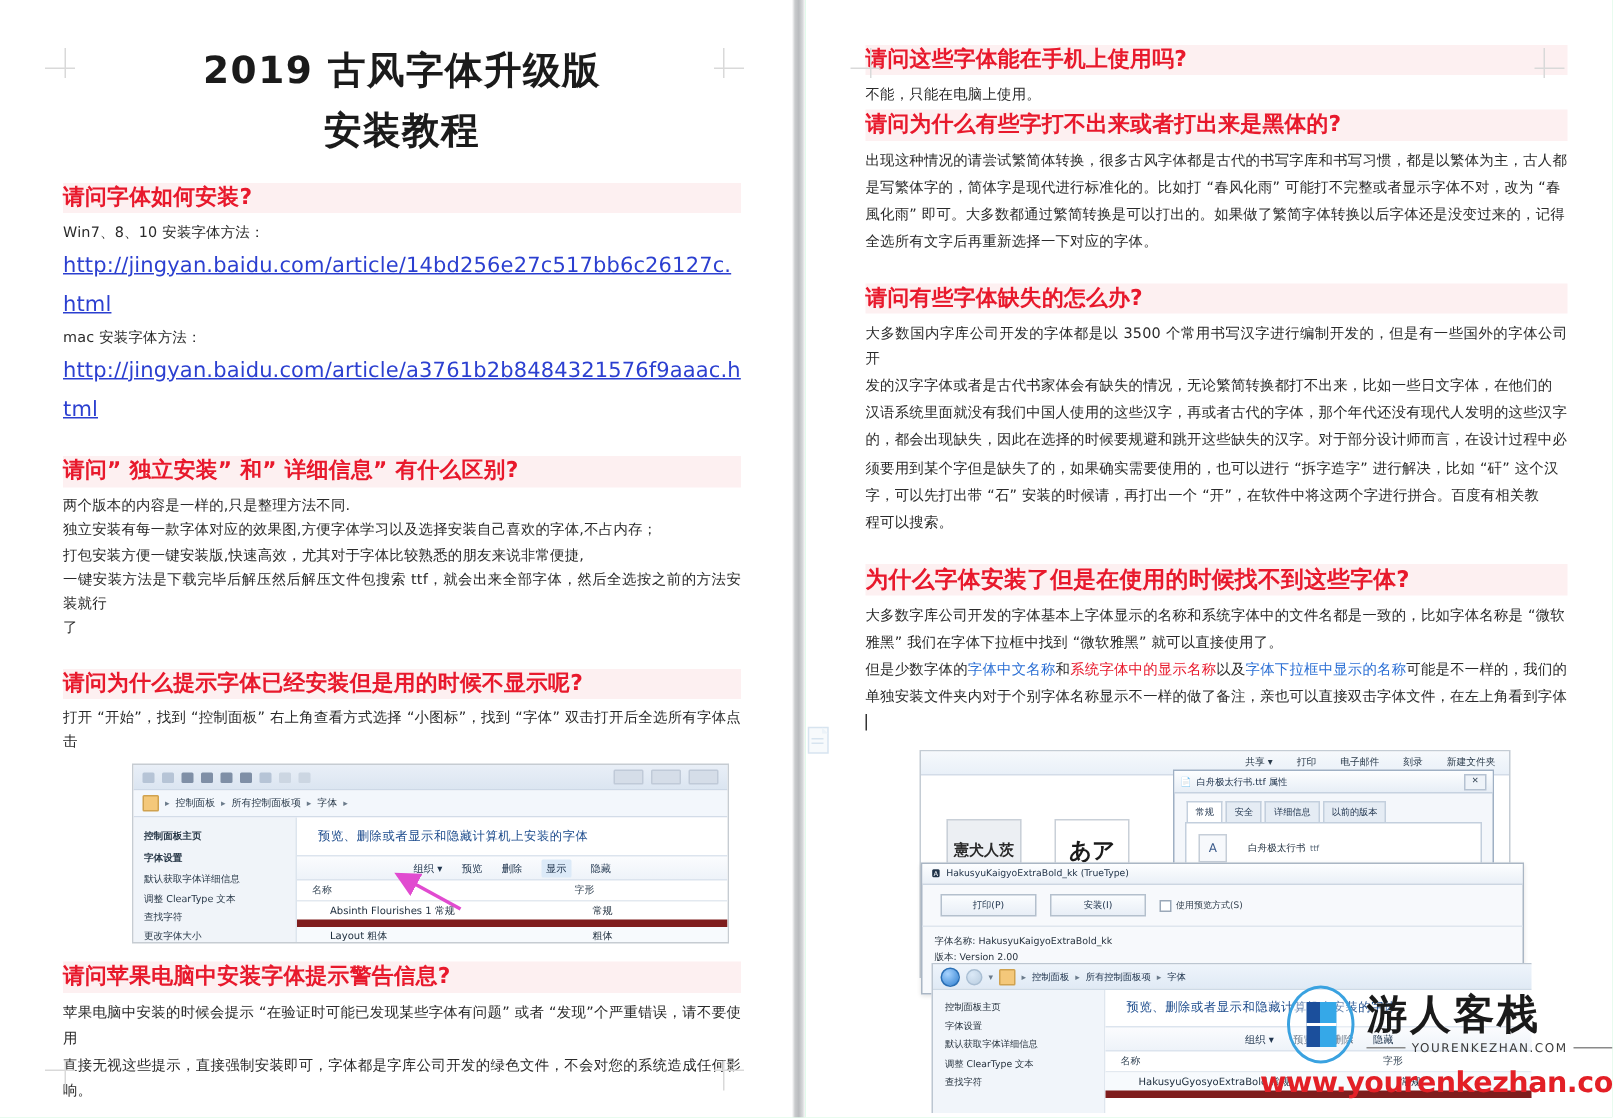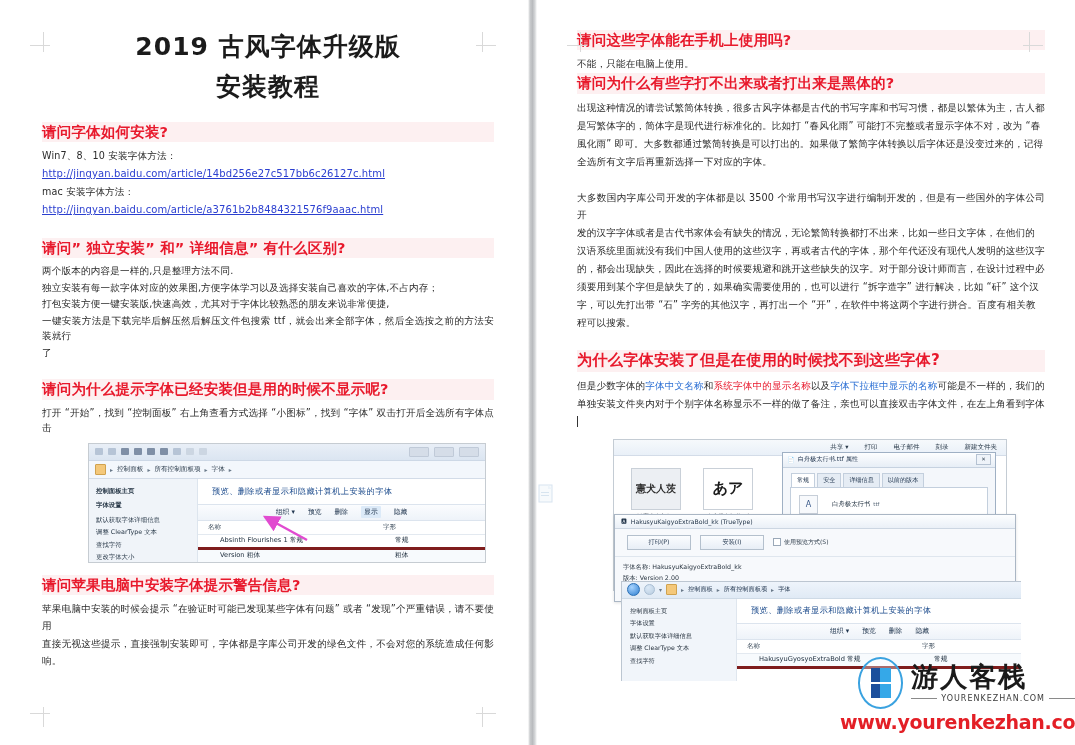--- a/index.html
+++ b/index.html
@@ -115,21 +115,21 @@
     font-size: 9.6px;
     color: #2a2a2a;
     line-height: 1.78;
     margin: 0 0 1px 0;
     letter-spacing: .15px;
     text-align: justify;
   }
   p.body.tight { line-height: 1.62; }
   a.link {
     display: block;
-    font-size: 10px;
+    font-size: 14px;
     color: #2b3fd0;
     line-height: 1.85;
     word-break: break-all;
     letter-spacing: .1px;
   }
   .ink-blue { color: #2b6fd4; }
   .ink-red  { color: #e8192c; }
 
   .caret {
     display: inline-block;
@@ -227,21 +227,21 @@
     border-bottom: 1px solid #e3e9f0;
     padding: 0 10px;
   }
   .colhdr .c1 { width: 175px; }
   .frow {
     height: 12px;
     display: flex;
     align-items: center;
     font-size: 6.7px;
     color: #1a2a3a;
-    border-bottom: 3px solid #7f1d1d;
+    border-bottom: 5px solid #7f1d1d;
     padding: 0 10px;
   }
   .frow .c1 { width: 175px; padding-left: 12px; }
   .frow.alt { background: #f7fafd; }
   .arrow-svg { position: absolute; pointer-events: none; }
 
   
   .shot-r {
     margin: 9px 0 0 26px;
     width: 418px;
@@ -268,21 +268,21 @@
     justify-content: flex-end;
   }
   .thumbs {
     display: flex;
     gap: 16px;
     padding: 12px 0 0 14px;
   }
   .thumb { width: 56px; text-align: center; }
   .thumb .tile {
     width: 48px; height: 40px;
-    margin: 0 auto;
+    margin: 17px auto;
     border: 1px solid #c9d0d8;
     background: #ffffff;
     display: flex; align-items: center; justify-content: center;
     font-size: 15px; color: #1a1a1a;
     font-weight: bold;
   }
   .thumb .tile.gray { background: #eceff3; font-size: 10px; font-weight: bold; color: #2a2a2a; }
   .thumb .cap { font-size: 5.6px; color: #33414f; margin-top: 3px; }
 
   .prop-dialog {
@@ -528,21 +528,21 @@
             </div>
             <div class="colhdr">
               <span class="c1">名称</span>
               <span>字形</span>
             </div>
             <div class="frow">
               <span class="c1">Absinth Flourishes 1 常规</span>
               <span>常规</span>
             </div>
             <div class="frow alt">
-              <span class="c1">Version 粗体</span>
+              <span class="c1">Layout 粗体</span>
               <span>粗体</span>
             </div>
           </div>
         </div>
 
         <svg class="arrow-svg" width="396" height="118" style="left:0;top:0">
           <defs>
             <marker id="mk" markerWidth="7" markerHeight="7" refX="6" refY="3.5" orient="auto">
               <polygon points="0 0, 7 3.5, 0 7" fill="#e14bd0"></polygon>
             </marker>
@@ -579,32 +579,35 @@
       <p class="body">不能，只能在电脑上使用。</p>
 
       <h2 class="q">请问为什么有些字打不出来或者打出来是黑体的?</h2>
       <p class="body">出现这种情况的请尝试繁简体转换，很多古风字体都是古代的书写字库和书写习惯，都是以繁体为主，古人都</p>
       <p class="body">是写繁体字的，简体字是现代进行标准化的。比如打 “春风化雨” 可能打不完整或者显示字体不对，改为 “春</p>
       <p class="body">風化雨” 即可。大多数都通过繁简转换是可以打出的。如果做了繁简字体转换以后字体还是没变过来的，记得</p>
       <p class="body">全选所有文字后再重新选择一下对应的字体。</p>
 
       <div class="spacer-lg"></div>
 
+      <h2 class="q">请问有些字体缺失的怎么办?</h2>
       <p class="body">大多数国内字库公司开发的字体都是以 3500 个常用书写汉字进行编制开发的，但是有一些国外的字体公司开</p>
       <p class="body">发的汉字字体或者是古代书家体会有缺失的情况，无论繁简转换都打不出来，比如一些日文字体，在他们的</p>
       <p class="body">汉语系统里面就没有我们中国人使用的这些汉字，再或者古代的字体，那个年代还没有现代人发明的这些汉字</p>
       <p class="body">的，都会出现缺失，因此在选择的时候要规避和跳开这些缺失的汉字。对于部分设计师而言，在设计过程中必</p>
       <p class="body">须要用到某个字但是缺失了的，如果确实需要使用的，也可以进行 “拆字造字” 进行解决，比如 “矸” 这个汉</p>
-      <p class="body">字，可以先打出带 “石” 字旁的其他汉字，再打出一个 “开”，在软件中将这两个字进行拼合。百度有相关教</p>
+      <p class="body">字，可以先打出带 “石” 安装的时候请，再打出一个 “开”，在软件中将这两个字进行拼合。百度有相关教</p>
       <p class="body">程可以搜索。</p>
       <p class="body"></p>
 
       <div class="spacer-lg"></div>
 
       <h2 class="q big">为什么字体安装了但是在使用的时候找不到这些字体?</h2>
+      <p class="body">大多数字库公司开发的字体基本上字体显示的名称和系统字体中的文件名都是一致的，比如字体名称是 “微软</p>
+      <p class="body">雅黑” 我们在字体下拉框中找到 “微软雅黑” 就可以直接使用了。</p>
       <p class="body">
         <span>但是少数字体的</span><span class="ink-blue">字体中文名称</span><span>和</span><span class="ink-red">系统字体中的显示名称</span><span>以及</span><span class="ink-blue">字体下拉框中显示的名称</span><span>可能是不一样的，我们的</span>
       </p>
       <p class="body">单独安装文件夹内对于个别字体名称显示不一样的做了备注，亲也可以直接双击字体文件，在左上角看到字体</p>
       <p class="body"><span class="caret"></span></p>
 
       <div class="shot shot-r">
 
         <div class="r-win-a">
           <div class="r-toolbar">

